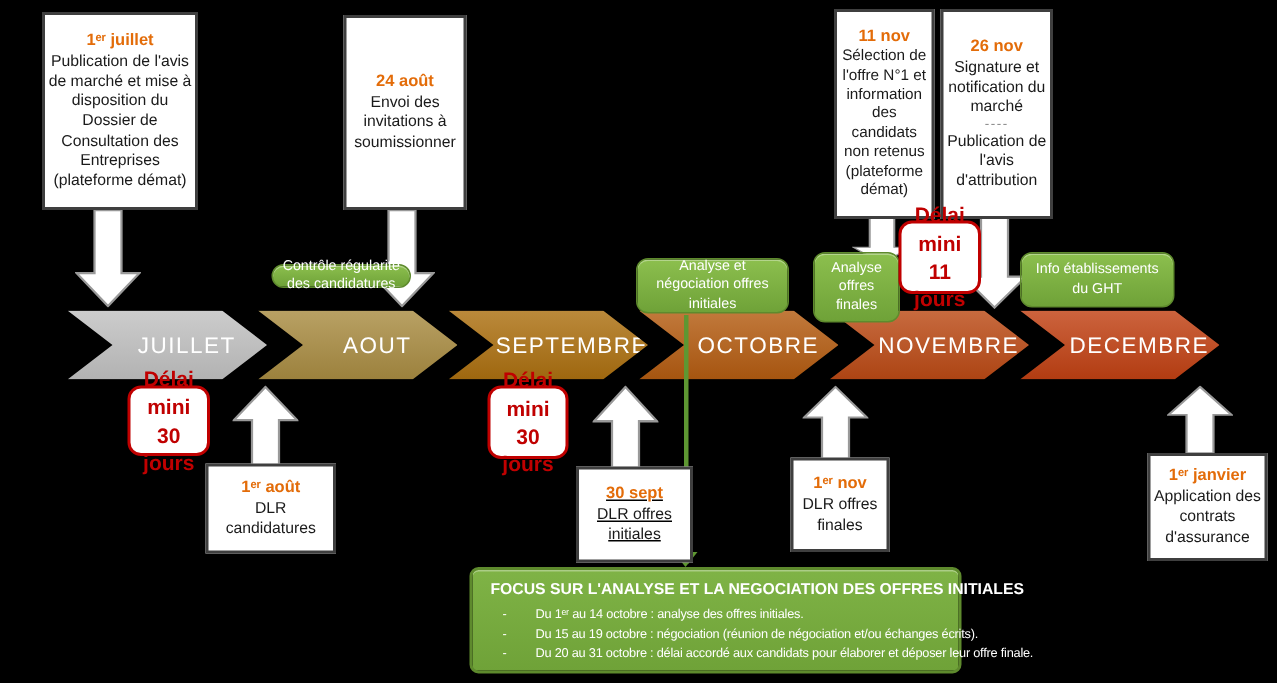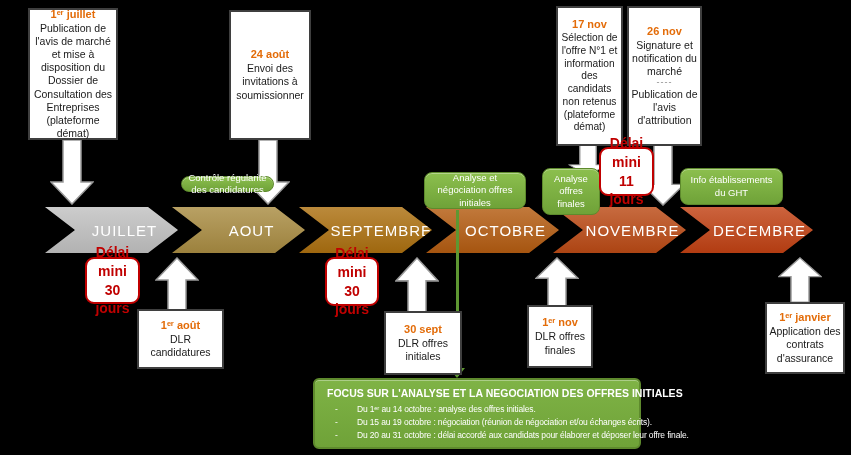--- a/index.html
+++ b/index.html
@@ -66,30 +66,30 @@
     position:relative;font-size:8.5px;letter-spacing:-0.15px;line-height:1.55;
     padding-left:30px;white-space:nowrap;
   }
   .focus li::before{content:"-";position:absolute;left:8px;}
 </style>
 </head>
 <body>
 
 <div id="stage">
 
-  <div class="wbox" style="left:28px;top:8px;width:90px;height:132px;">
+  <div class="wbox" style="left:28px;top:8px;width:104px;height:132px;">
     <div class="date">1ᵉʳ juillet</div>
     <div class="body">Publication de l'avis de marché et mise à disposition du Dossier de Consultation des Entreprises (plateforme démat)</div>
   </div>
   <div class="wbox" style="left:229px;top:10px;width:82px;height:130px;">
     <div class="date">24 août</div>
     <div class="body">Envoi des invitations à soumissionner</div>
   </div>
   <div class="wbox" style="left:556px;top:6px;width:67px;height:140px;font-size:10px;">
-    <div class="date">17 nov</div>
+    <div class="date">11 nov</div>
     <div class="body" style="font-size:10.2px">Sélection de l'offre N°1 et information des candidats non retenus (plateforme démat)</div>
   </div>
   <div class="wbox" style="left:627px;top:6px;width:75px;height:140px;">
     <div class="date">26 nov</div>
     <div class="body">Signature et notification du marché</div>
     <div class="sep">----</div>
     <div class="body">Publication de l'avis d'attribution</div>
   </div>
 
   <div class="arrow" style="left:50px;top:139px;width:44px;height:66px;">
@@ -169,21 +169,21 @@
   <div class="arrow" style="left:778px;top:257px;width:44px;height:46px;">
     <svg viewBox="0 0 44 54" preserveAspectRatio="none">
         <polygon points="22,1 43,23 31,23 31,53 13,53 13,23 1,23" fill="#ffffff" stroke="#999999" stroke-width="1.5"></polygon>
       </svg>
   </div>
 
   <div class="wbox" style="left:137px;top:309px;width:87px;height:60px;">
     <div class="date">1ᵉʳ août</div>
     <div class="body">DLR candidatures</div>
   </div>
-  <div class="wbox" style="left:384px;top:311px;width:78px;height:64px;">
+  <div class="wbox" style="left:384px;top:311px;width:78px;height:64px;text-decoration:underline;">
     <div class="date">30 sept</div>
     <div class="body">DLR offres initiales</div>
   </div>
   <div class="wbox" style="left:527px;top:305px;width:66px;height:63px;">
     <div class="date">1ᵉʳ nov</div>
     <div class="body">DLR offres finales</div>
   </div>
   <div class="wbox" style="left:765px;top:302px;width:80px;height:72px;">
     <div class="date">1ᵉʳ janvier</div>
     <div class="body">Application des contrats d'assurance</div>

